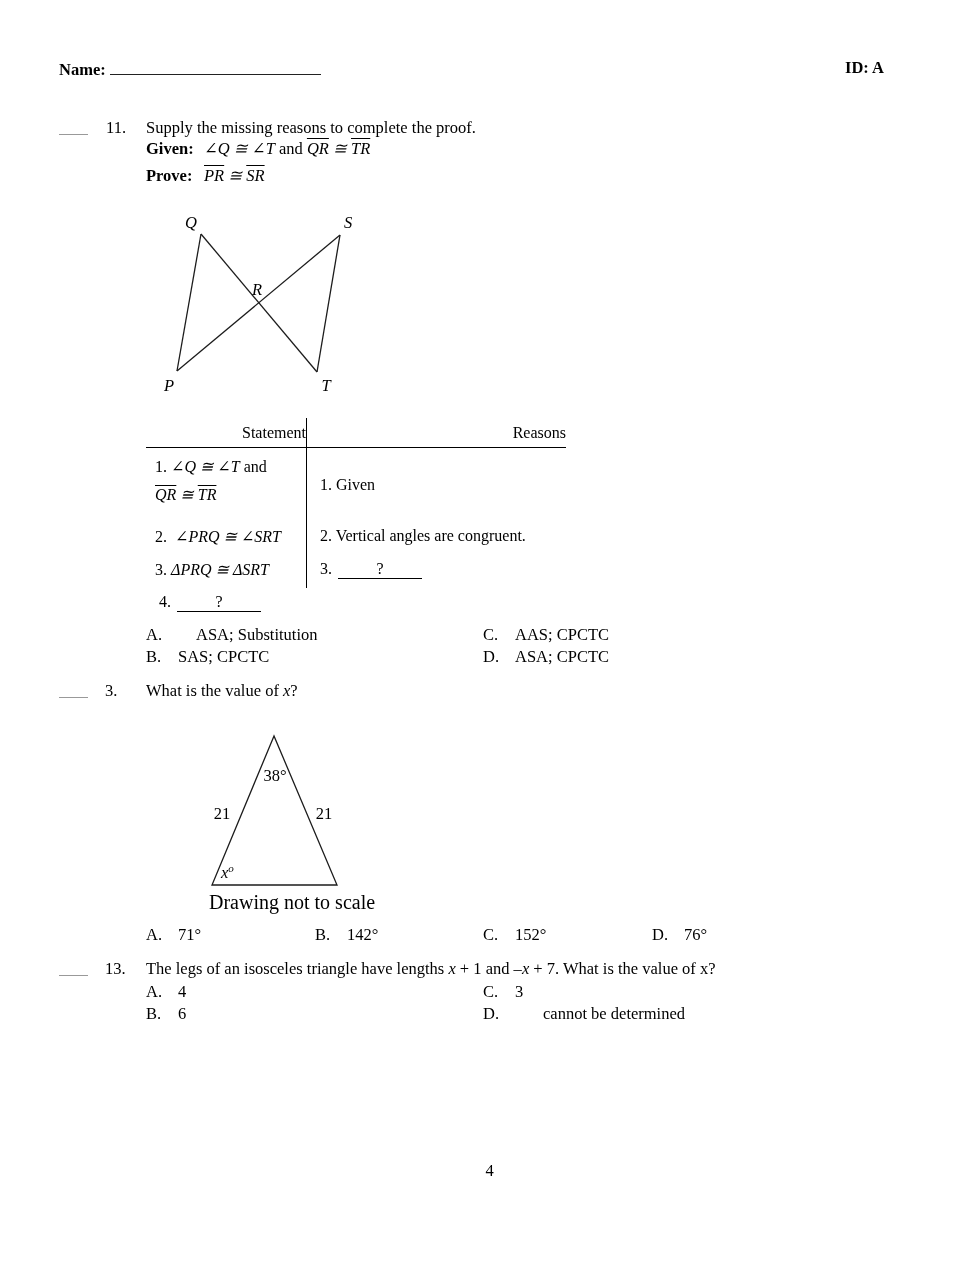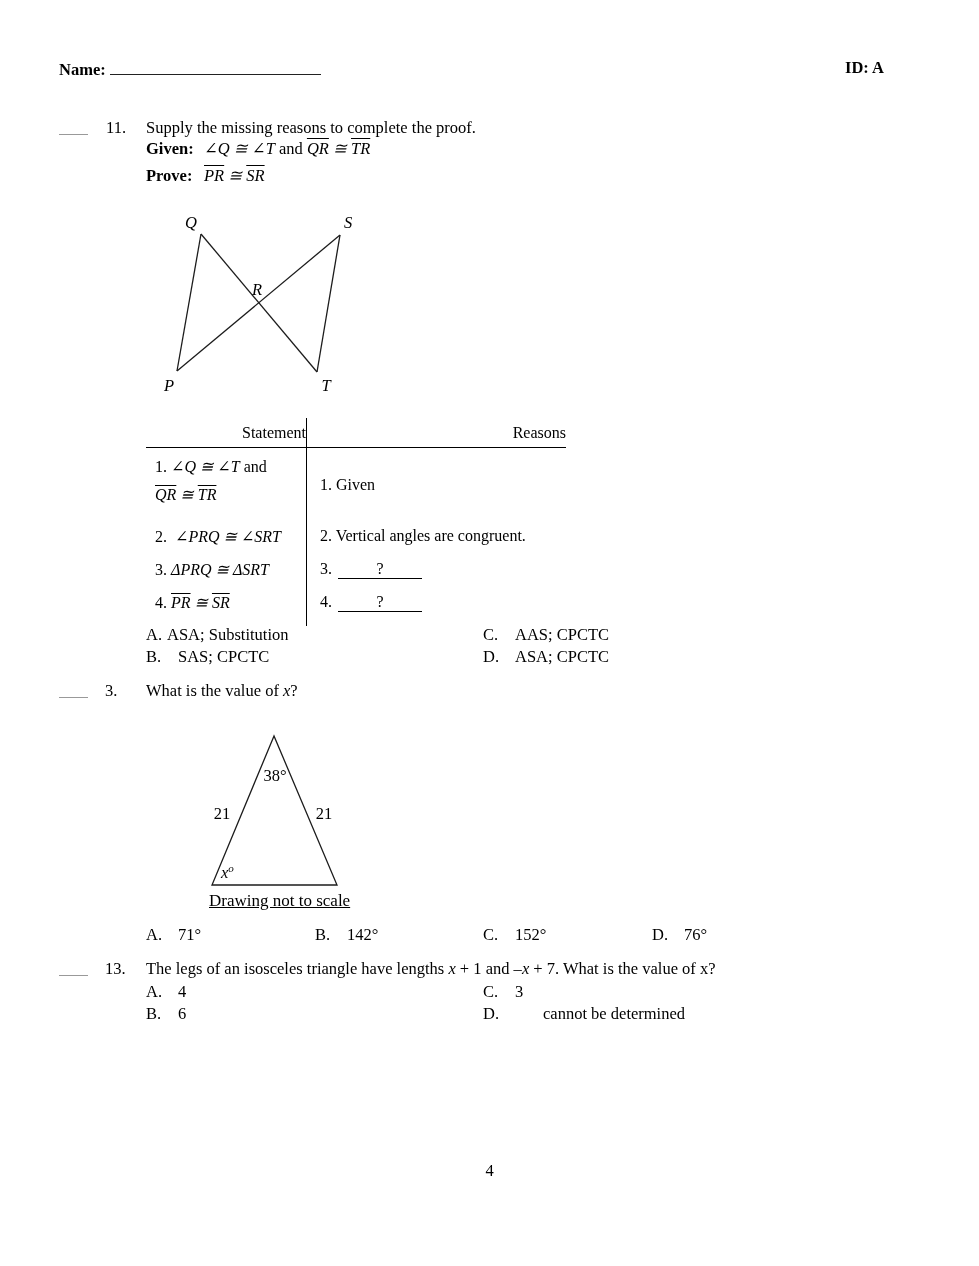--- a/index.html
+++ b/index.html
@@ -27,21 +27,21 @@
   .lft { border-right:1.6px solid #000; }
   .hdr { border-bottom:1.9px solid #000; padding-top:6px;text-align:right; }
   .r1s { padding-top:5px; line-height:28px; }
   .r1r { display:flex; align-items:center; }
   .rX  { padding-top:5px; }
   .tblank { display:inline-block; width:84px; border-bottom:1.5px solid #000;
     text-align:center; margin-left:6px; }
   svg text { font-family:"Liberation Serif","DejaVu Serif",serif; font-size:16.5px;
     font-style:italic; fill:#000; }
   svg line, svg polygon { stroke:#1c1c1c; stroke-width:1.3; fill:none; }
-  .caption { font-size:17px;text-decoration:underline; }
+  .caption { font-size:20px; }
   .footer { position:absolute; left:0; top:1161px; width:979px; text-align:center; }
 </style>
 </head>
 <body>
 
 <div class="page">
 
   <div class="abs" style="left:59px; top:58px;">
     <span class="b">Name:</span><span class="name-blank"></span>
   </div>
@@ -82,27 +82,26 @@
       <div><span class="it ovl">QR</span><span class="it"> ≅ </span><span class="it ovl">TR</span></div>
     </div>
     <div class="ptc rsn r1r">1. Given</div>
 
     <div class="ptc lft rX"><span>2.</span><span class="it ml8">∠PRQ ≅ ∠SRT</span></div>
     <div class="ptc rsn rX">2. Vertical angles are congruent.</div>
 
     <div class="ptc lft rX"><span>3.</span><span class="it ml4">ΔPRQ ≅ ΔSRT</span></div>
     <div class="ptc rsn rX"><span>3.</span><span class="tblank">?</span></div>
 
-    <div class="ptc lft rX"><span>4.</span><span class="it ovl ml4">PR</span><span class="it"> ≅ </span><span class="it ovl">SR</span></div>
     <div class="ptc rsn rX"><span>4.</span><span class="tblank">?</span></div>
   </div>
 
   <div class="row" style="top:625px;">
     <span class="abs" style="left:146px;">A.</span>
-    <span class="abs" style="left:167px;">ASA; Substitution</span>
+    <span class="abs" style="left:196px;">ASA; Substitution</span>
     <span class="abs" style="left:483px;">C.</span>
     <span class="abs" style="left:515px;">AAS; CPCTC</span>
   </div>
   <div class="row" style="top:647px;">
     <span class="abs" style="left:146px;">B.</span>
     <span class="abs" style="left:178px;">SAS; CPCTC</span>
     <span class="abs" style="left:483px;">D.</span>
     <span class="abs" style="left:515px;">ASA; CPCTC</span>
   </div>
 

